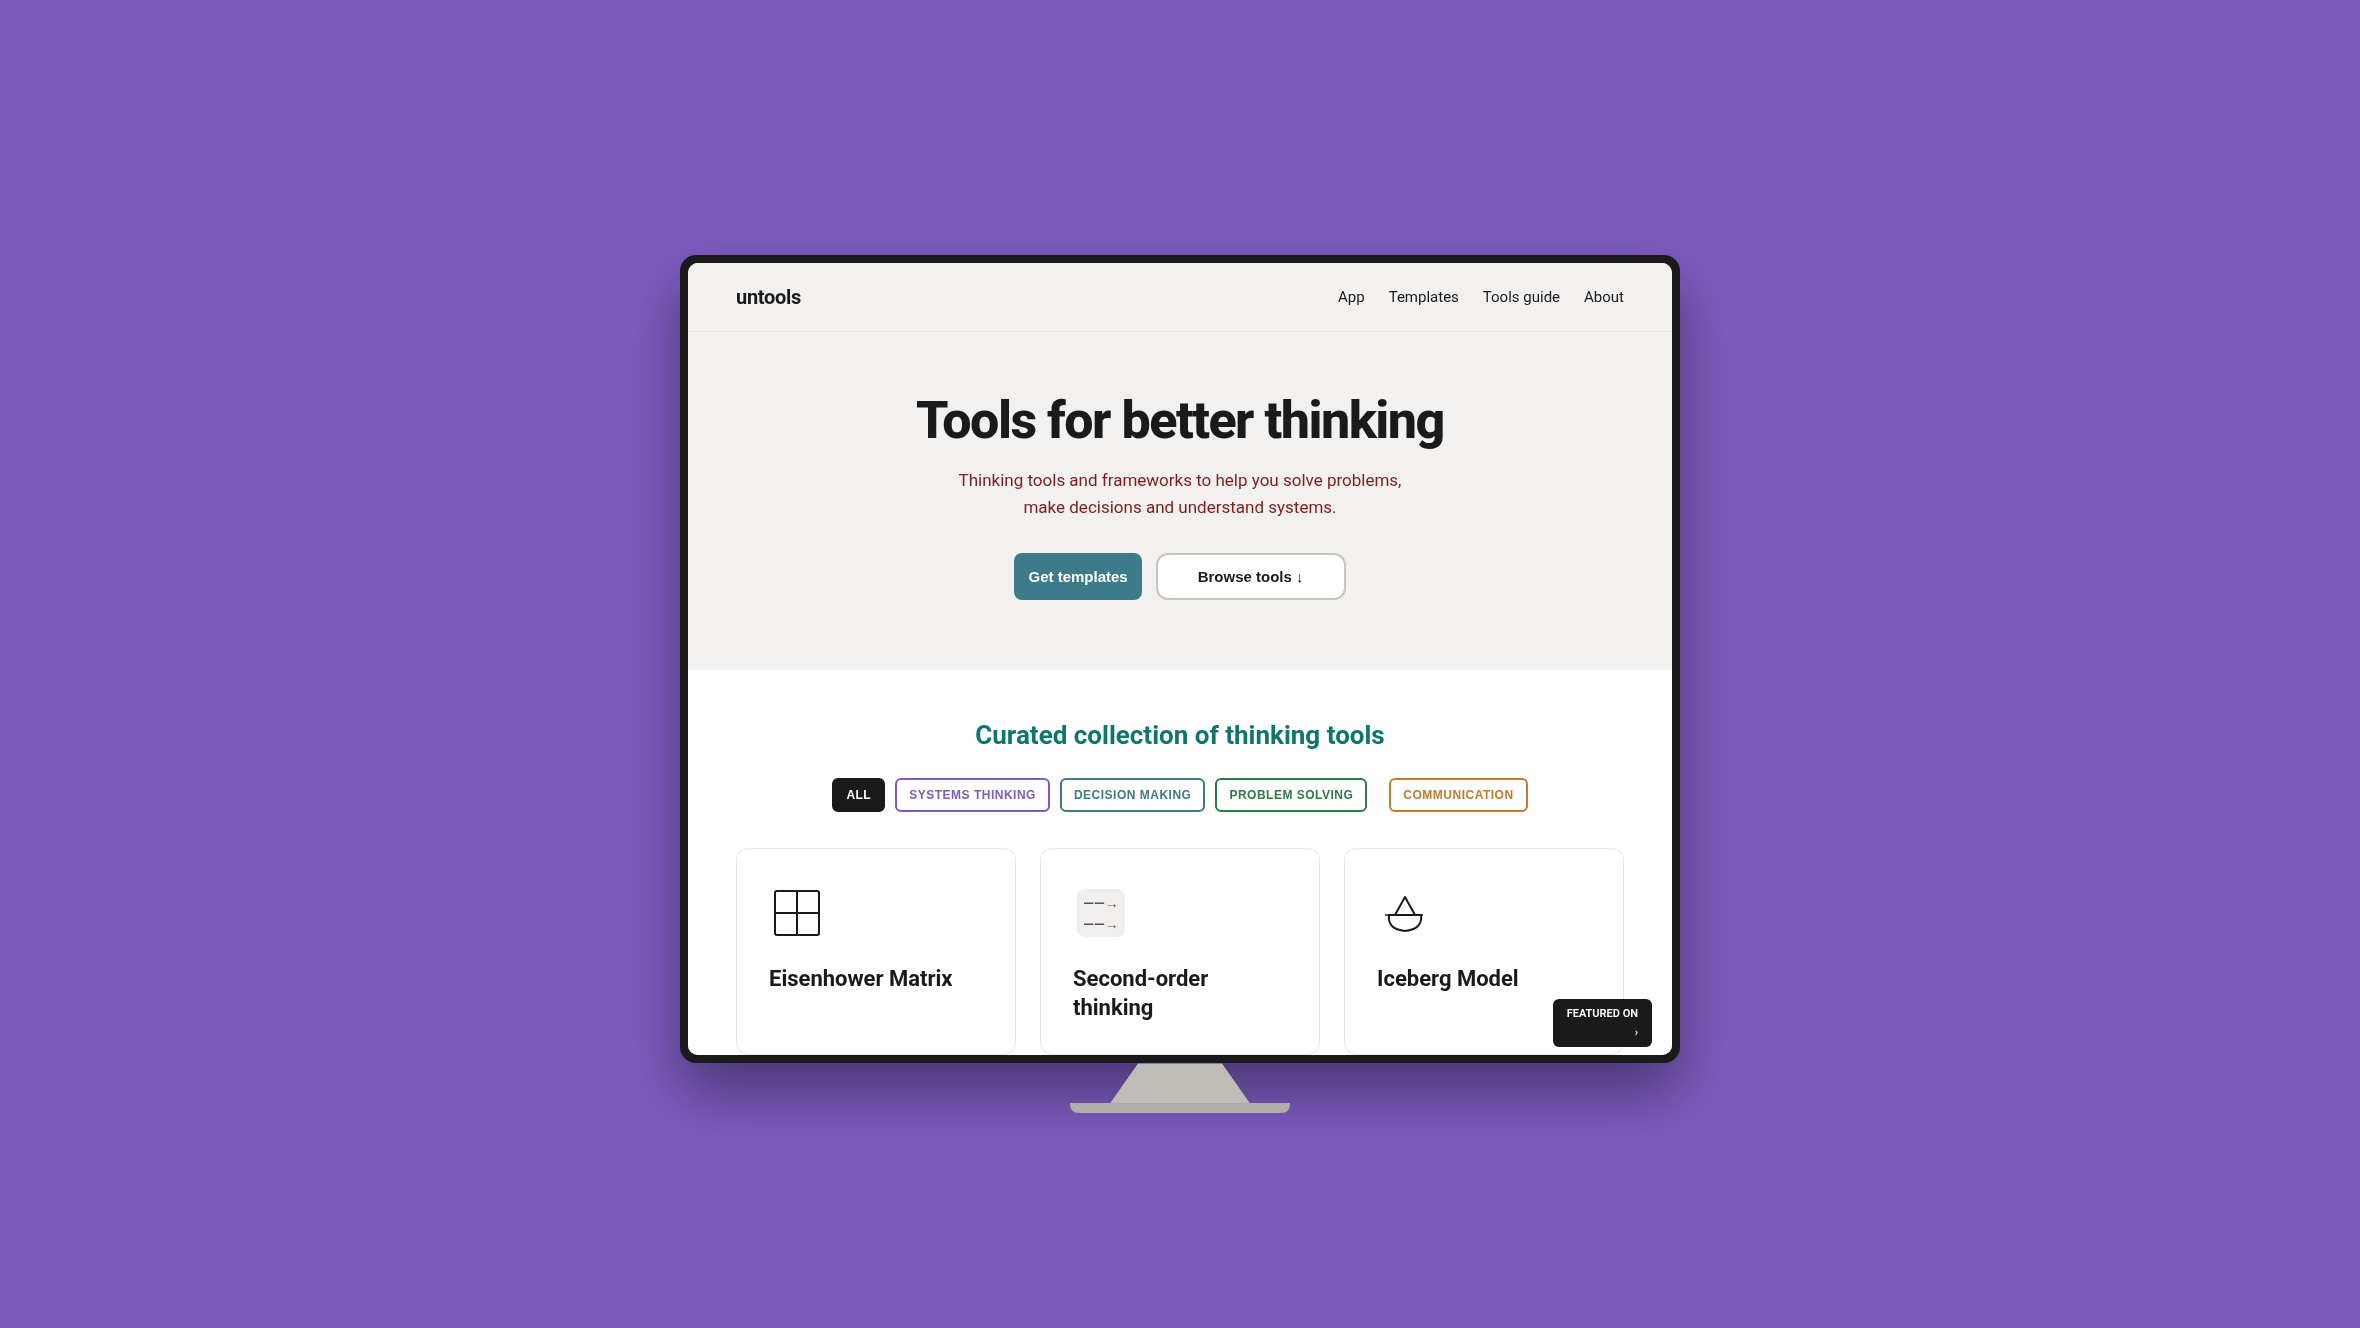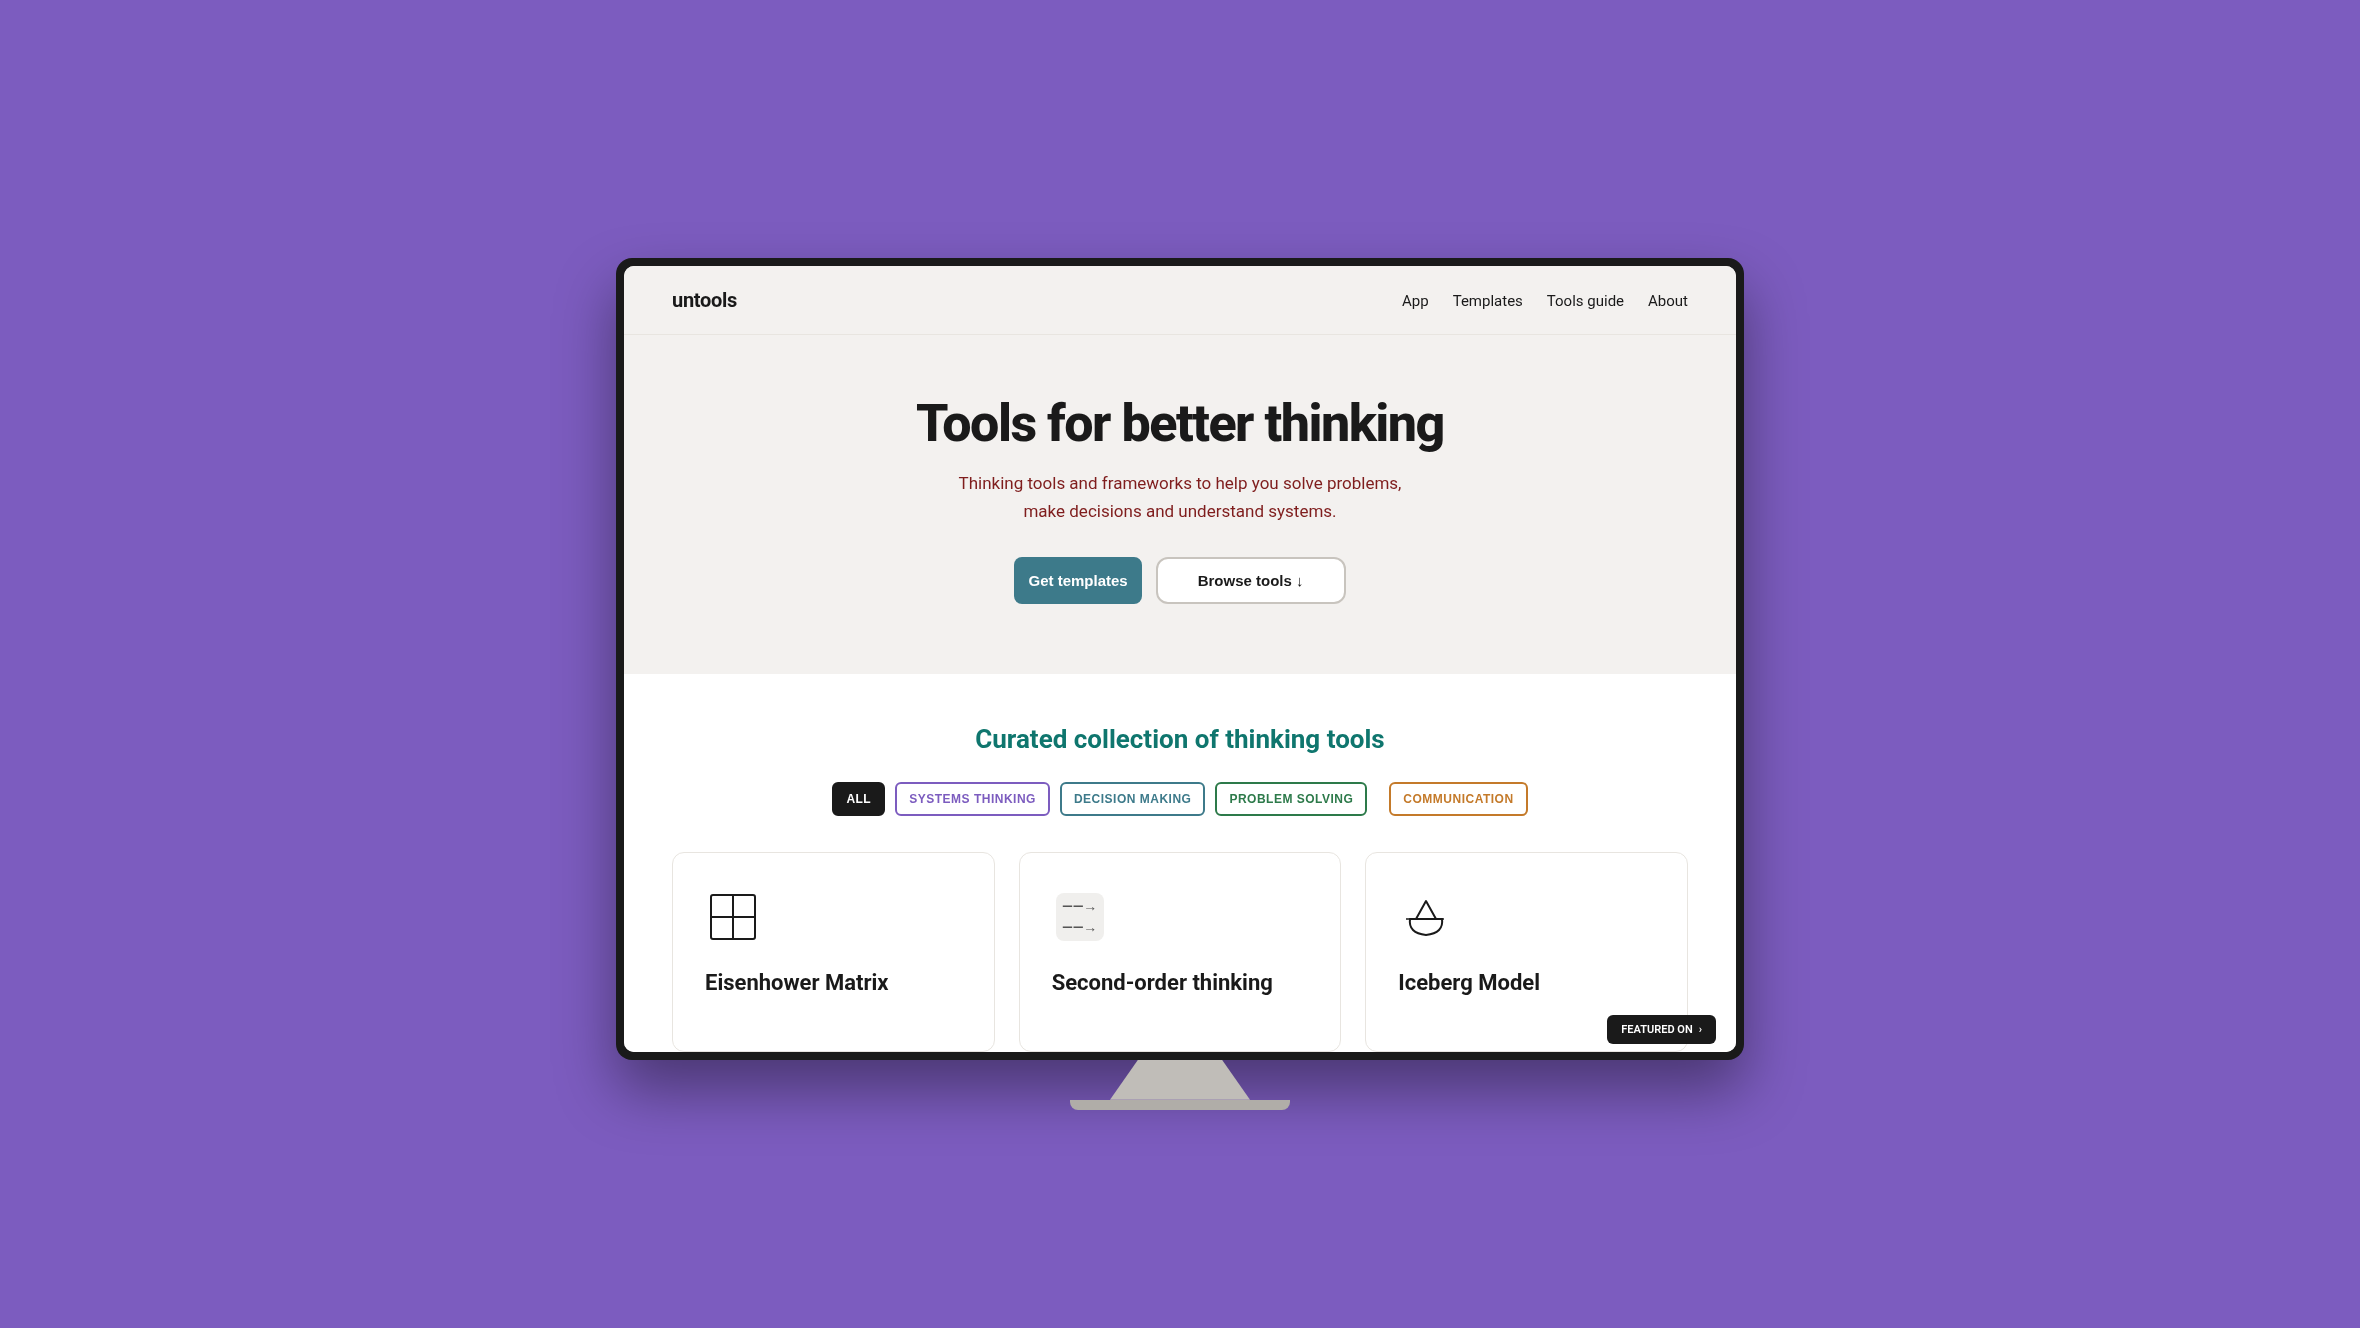--- a/index.html
+++ b/index.html
@@ -7,21 +7,21 @@
     body {
       background-color: #7c5cbf;
       display: flex;
       justify-content: center;
       align-items: center;
       min-height: 100vh;
       font-family: -apple-system, BlinkMacSystemFont, 'Segoe UI', Roboto, sans-serif;
     }
 
     .monitor-wrapper {
-      width: 1128px;
+      width: 1000px;
       padding: 40px 0 0 0;
       display: flex;
       flex-direction: column;
       align-items: center;
     }
 
     .monitor-frame {
       width: 100%;
       background: #1a1a1a;
       border-radius: 16px;
@@ -261,20 +261,21 @@
       right: 20px;
       background: #1a1a1a;
       color: white;
       padding: 8px 14px;
       border-radius: 6px;
       font-size: 11px;
       font-weight: 600;
       display: flex;
       align-items: flex-end;
       gap: 6px;
+      flex-direction: column;
     }
 
     .screen-container {
       position: relative;
     }
   </style>
 </head>
 <body>
 
 <div class="monitor-wrapper">

